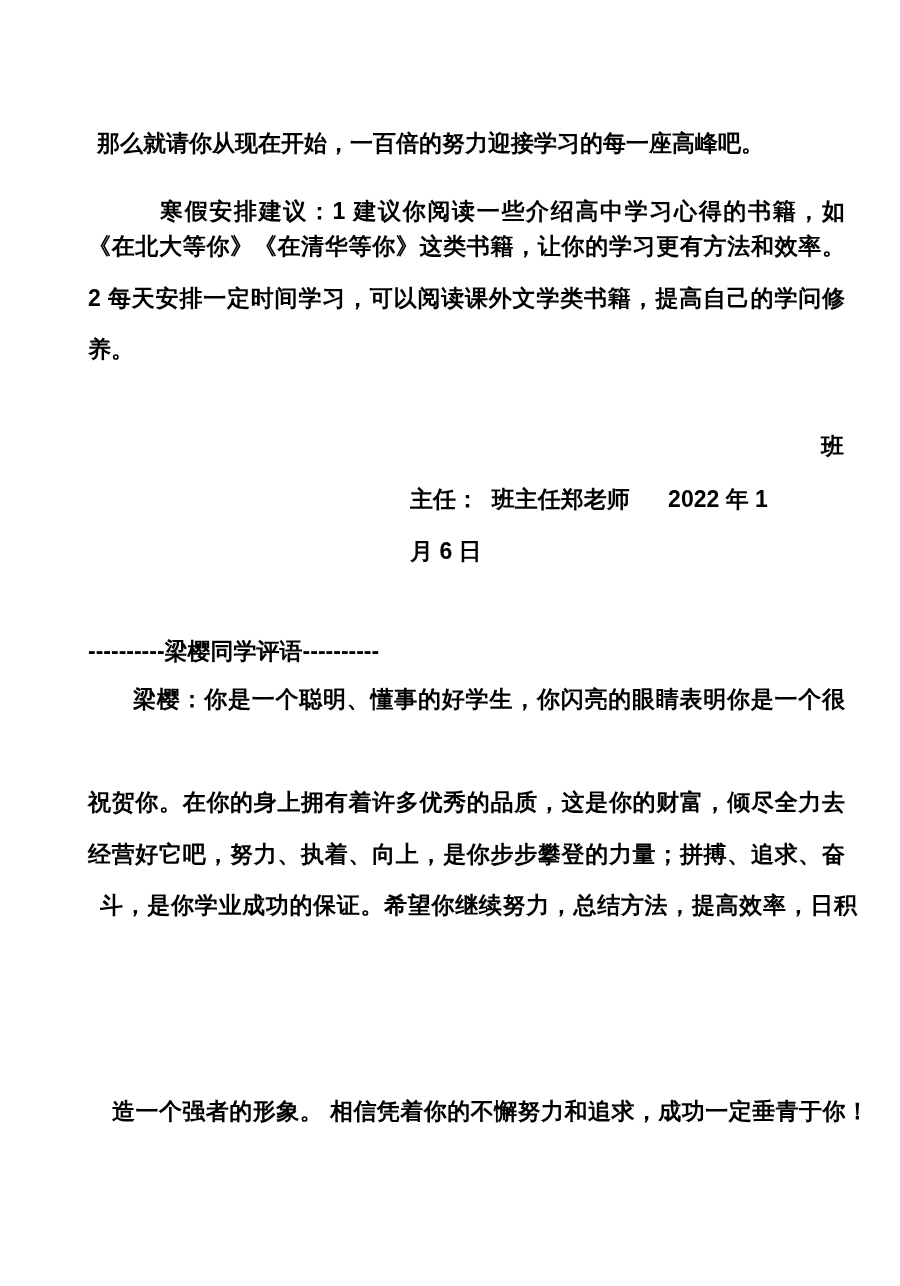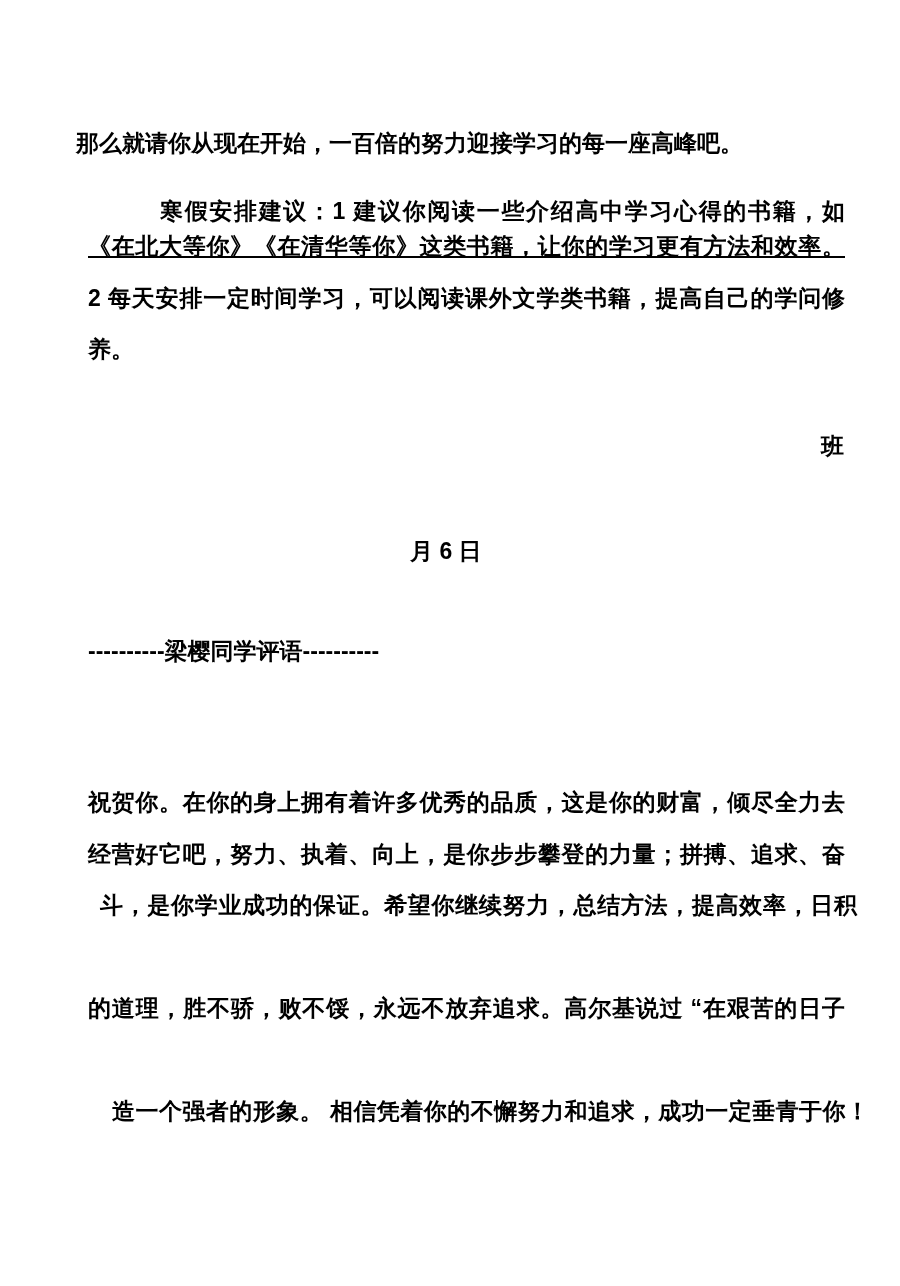--- a/index.html
+++ b/index.html
@@ -31,30 +31,31 @@
   }
   .w-full   { left: 88px;  width: 757px; }
   .w-indent2{ left: 133px; width: 712px; }
   .w-indent3{ left: 160px; width: 685px; margin-top: 16px; }
 </style>
 </head>
 <body>
 
 <div class="page">
 
-  <div class="line" style="left:76px; top:128px;">那么就请你从现在开始，一百倍的努力迎接学习的每一座高峰吧。</div>
+  <div class="line" style="left:97px; top:128px;">那么就请你从现在开始，一百倍的努力迎接学习的每一座高峰吧。</div>
   <div class="line justify w-indent3" style="top:180px;">寒假安排建议：1 建议你阅读一些介绍高中学习心得的书籍，如</div>
-  <div class="line justify w-full" style="top:231px;text-decoration:underline;">《在北大等你》《在清华等你》这类书籍，让你的学习更有方法和效率。</div>
+  <div class="line justify w-full" style="top:231px;">《在北大等你》《在清华等你》这类书籍，让你的学习更有方法和效率。</div>
   <div class="line justify w-full" style="top:283px;">2 每天安排一定时间学习，可以阅读课外文学类书籍，提高自己的学问修</div>
   <div class="line" style="left:88px; top:334px;">养。</div>
 
   <div class="line" style="left:821px; top:431px;">班</div>
+  <div class="line" style="left:410px; top:484px;">主任：  班主任郑老师      2022 年 1</div>
   <div class="line" style="left:410px; top:536px;">月 6 日</div>
 
   <div class="line" style="left:88px; top:636px;text-align:right;">----------梁樱同学评语----------</div>
 
+  <div class="line justify w-indent2" style="top:684px;">梁樱：你是一个聪明、懂事的好学生，你闪亮的眼睛表明你是一个很</div>
   <div class="line justify w-full" style="top:787px;">祝贺你。在你的身上拥有着许多优秀的品质，这是你的财富，倾尽全力去</div>
   <div class="line justify w-full" style="top:839px;">经营好它吧，努力、执着、向上，是你步步攀登的力量；拼搏、追求、奋</div>
   <div class="line justify w-full" style="top:890px;margin-left:12px;">斗，是你学业成功的保证。希望你继续努力，总结方法，提高效率，日积</div>
-  <div class="line justify w-full" style="top:993px;">的道理，胜不骄，败不馁，永远不放弃追求。高尔基说过 “在艰苦的日子</div>
   <div class="line justify w-full" style="top:1096px;margin-left:24px;">造一个强者的形象。 相信凭着你的不懈努力和追求，成功一定垂青于你！</div>
 
 </div>
 
 </body></html>

